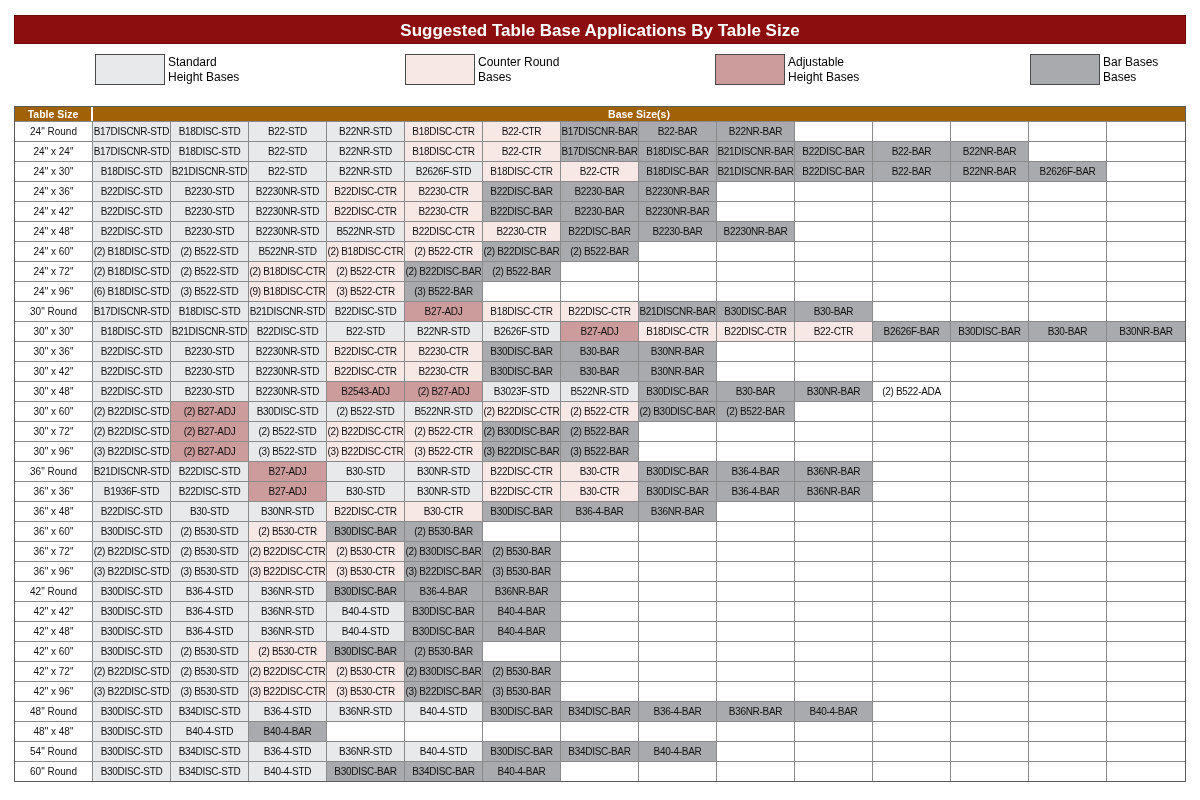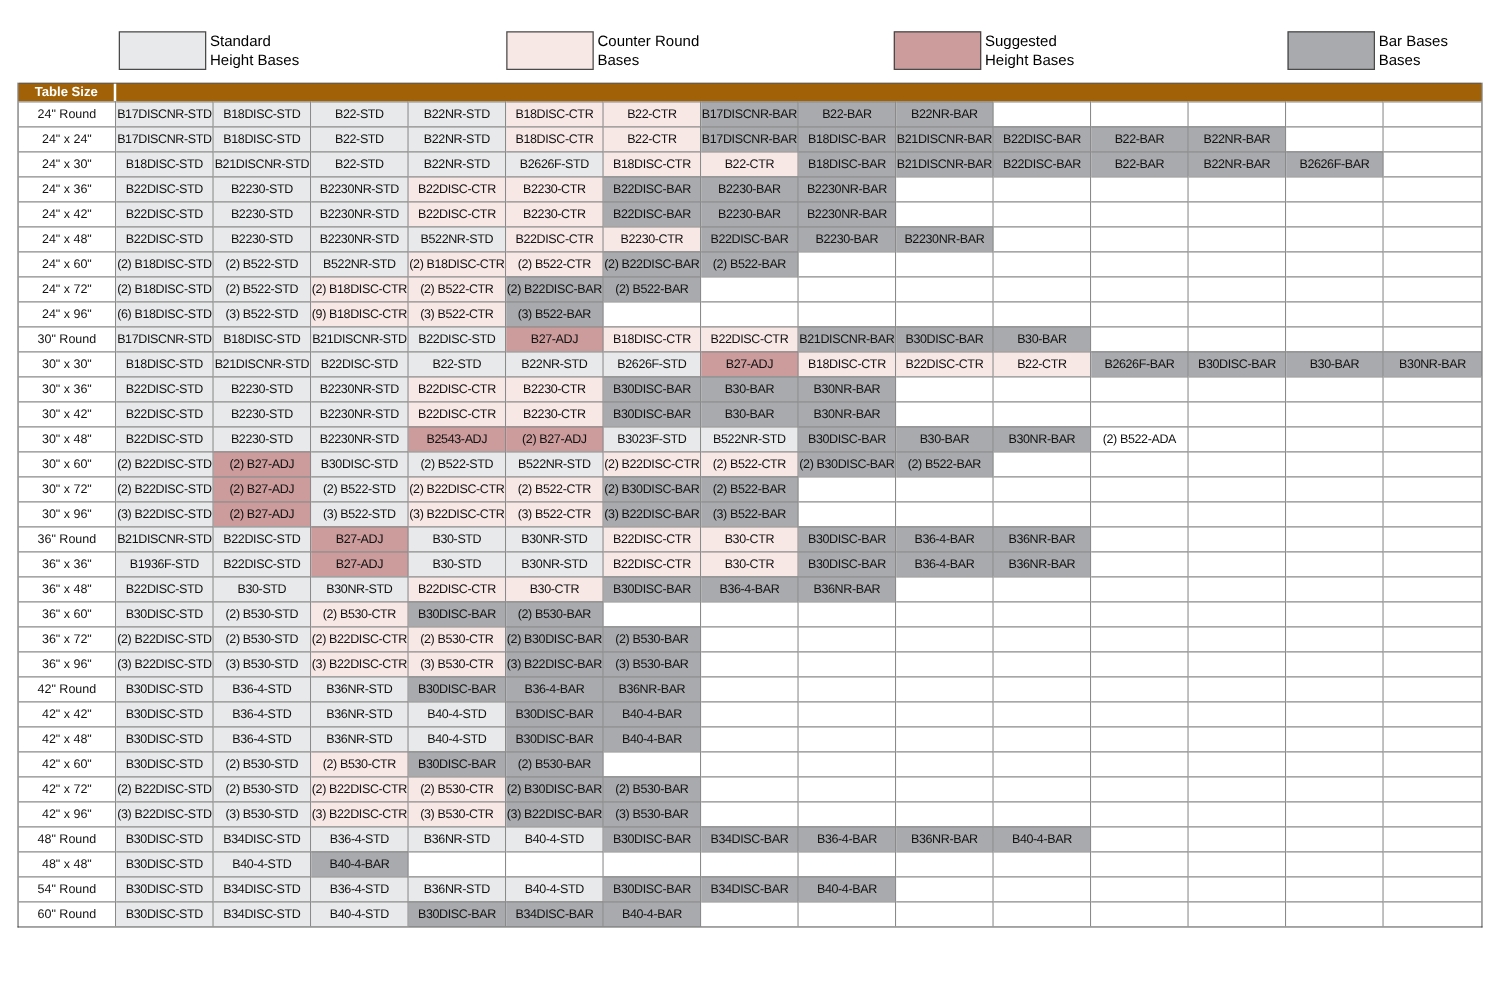--- a/index.html
+++ b/index.html
@@ -6,21 +6,21 @@
   body { width:1200px; height:800px; font-family:"Liberation Sans", sans-serif; -webkit-font-smoothing:antialiased; }
   .page { position:absolute; left:14px; top:15px; width:1172px; }
 
   .title-bar {
     height:29px; line-height:29px; text-align:center;
     color:#fff; font-weight:bold; font-size:17px;
     border:1px solid #6d0a0a; box-sizing:border-box;
   }
   .maroon { background:#8D0E0E; }
 
-  .legend { position:relative; height:51px; background:#fff; }
+  .legend { position:relative; height:62px; background:#fff; }
   .legend-group { position:absolute; top:10px; display:flex; align-items:flex-start; }
   .legend-group:nth-child(1){ left:81px; }
   .legend-group:nth-child(2){ left:391px; }
   .legend-group:nth-child(3){ left:701px; }
   .legend-group:nth-child(4){ left:1016px; }
   .swatch { width:70px; height:31px; border:1px solid #4a4a4a; box-sizing:border-box; flex:0 0 auto; }
   .legend-label { margin-left:3px; font-size:12px; line-height:15px; color:#000; padding-top:1px; }
   .legend-label span { display:block; }
 
   .btable { border:1px solid #5a5a5a; border-top:none; box-sizing:border-box; }
@@ -41,55 +41,57 @@
     color:#111; background:#fff;
   }
   .trow .cell:last-child { border-right:none; }
   .size-cell { letter-spacing:0; }
 </style>
 </head>
 <body>
 
 <div class="page">
 
+  <div class="title-bar maroon" style="background: rgb(141, 14, 14);">Suggested Table Base Applications By Table Size</div>
 
   <div class="legend">
     <div class="legend-group">
       <span class="swatch" style="background: rgb(232, 233, 235);"></span>
       <span class="legend-label">
         <span>Standard</span>
         <span>Height Bases</span>
       </span>
     </div>
     <div class="legend-group">
       <span class="swatch" style="background: rgb(247, 231, 229);"></span>
       <span class="legend-label">
         <span>Counter Round</span>
         <span>Bases</span>
       </span>
     </div>
     <div class="legend-group">
       <span class="swatch" style="background: rgb(204, 155, 155);"></span>
       <span class="legend-label">
-        <span>Suggested</span>
+        <span>Adjustable</span>
         <span>Height Bases</span>
       </span>
     </div>
     <div class="legend-group">
       <span class="swatch" style="background: rgb(168, 170, 173);"></span>
       <span class="legend-label">
         <span>Bar Bases</span>
         <span>Bases</span>
       </span>
     </div>
   </div>
 
   <div class="btable">
     <div class="thead maroon" style="background: #a16207;">
       <div class="th-size">Table Size</div>
+      <div class="th-base">Base Size(s)</div>
     </div>
     <div id="rows">
         <div class="trow">
           <div class="cell size-cell">24" Round</div>
           <div class="cell base-cell" style="background: rgb(232, 233, 235);">B17DISCNR-STD</div>
           <div class="cell base-cell" style="background: rgb(232, 233, 235);">B18DISC-STD</div>
           <div class="cell base-cell" style="background: rgb(232, 233, 235);">B22-STD</div>
           <div class="cell base-cell" style="background: rgb(232, 233, 235);">B22NR-STD</div>
           <div class="cell base-cell" style="background: rgb(247, 231, 229);">B18DISC-CTR</div>
           <div class="cell base-cell" style="background: rgb(247, 231, 229);">B22-CTR</div>

